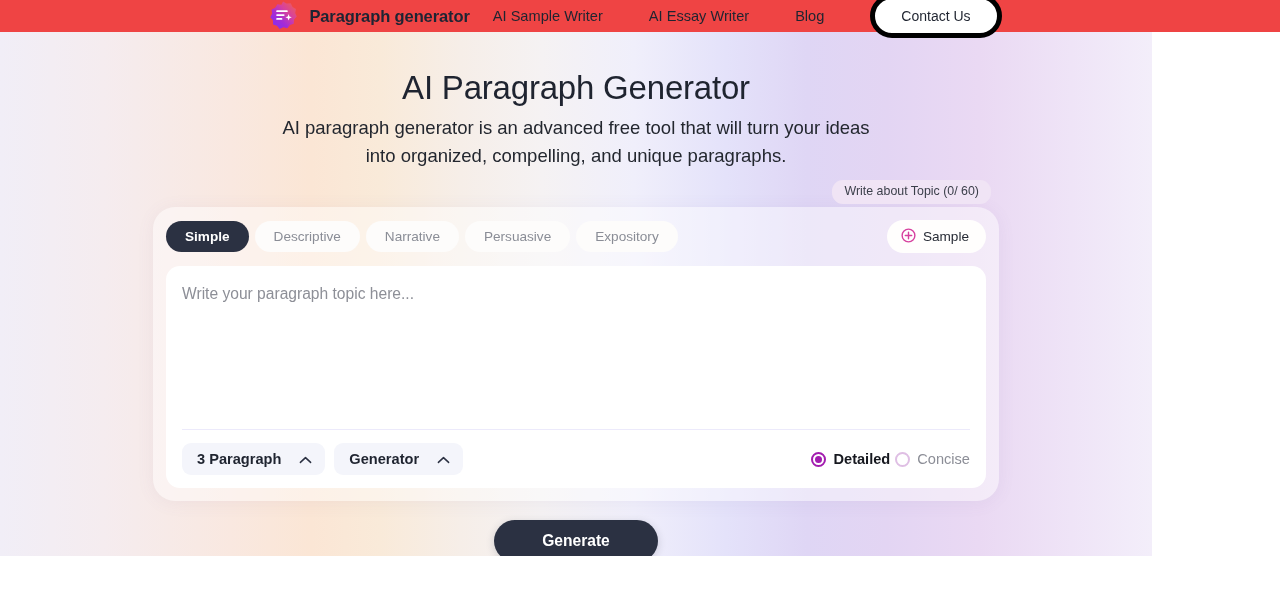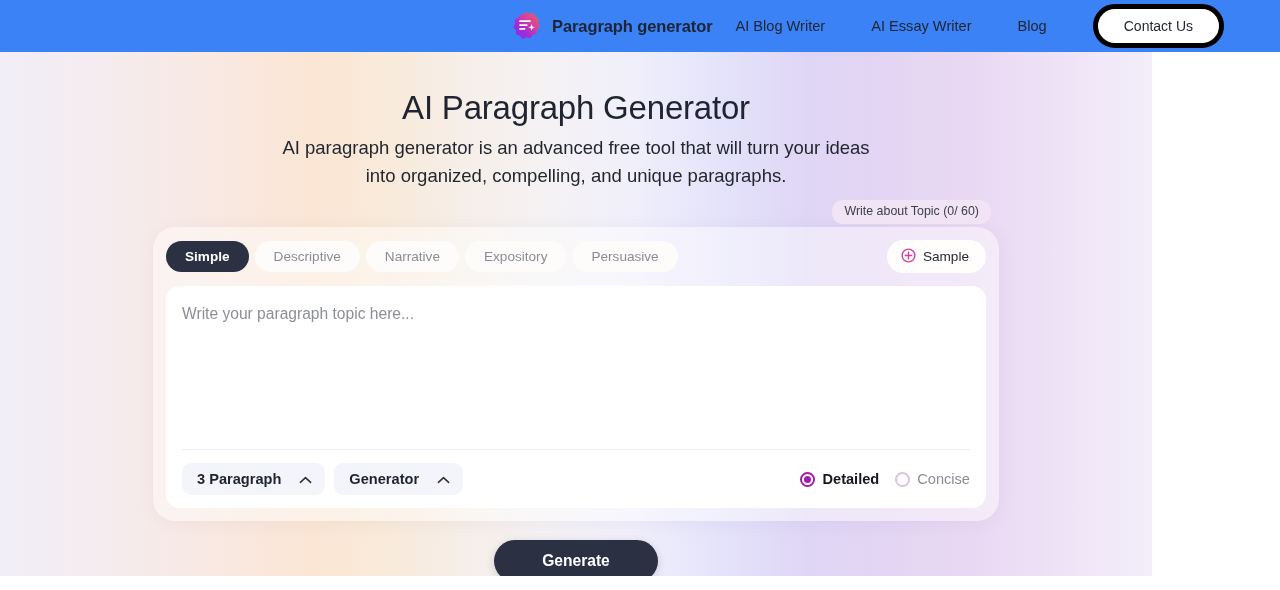--- a/index.html
+++ b/index.html
@@ -8,26 +8,26 @@
     height: 590px;
     overflow: hidden;
     background: #ffffff;
     font-family: "Liberation Sans", sans-serif;
     -webkit-font-smoothing: antialiased;
   }
 
   
   .header {
     position: relative;
-    height: 52px;
+    height: 32px;
     width: 1280px;
-    background: #3b82f6;
-    display: flex;
-    align-items: center;
-    justify-content: flex-end;
+    background: #ef4444;
+    display: flex;
+    align-items: center;
+    justify-content: center;
     padding: 0 56px 0 46px;
     z-index: 5;
   }
   .brand {
     display: flex;
     align-items: center;
     gap: 11px;
     cursor: pointer;
   }
   .logo-mark {
@@ -234,21 +234,21 @@
     font-weight: bold;
     color: #1f2430;
     cursor: pointer;
     border: none;
     font-family: inherit;
     line-height: 1;
     white-space: nowrap;
   }
   .chev { display: block; flex: 0 0 auto; }
 
-  .radios { display: flex; align-items: center; gap: 16px; }
+  .radios { display: flex; align-items: center; gap: 5px; }
   .radio-opt {
     display: flex;
     align-items: center;
     gap: 7px;
     cursor: pointer;
     font-size: 14.6px;
     line-height: 1;
     white-space: nowrap;
   }
   .radio-opt .lbl { font-weight: bold; color: #16181f; }
@@ -312,21 +312,21 @@
           <rect x="8.2" y="13.2" width="8.4" height="1.75" rx="0.87"></rect>
           <rect x="8.2" y="17.1" width="6.2" height="1.75" rx="0.87"></rect>
           <path d="M20.6 13.1 L21.45 15.45 L23.8 16.3 L21.45 17.15 L20.6 19.5 L19.75 17.15 L17.4 16.3 L19.75 15.45 Z"></path>
         </g>
       </svg>
     </span>
     <span class="brand-name">Paragraph generator</span>
   </div>
 
   <div class="nav">
-    <span class="nav-link">AI Blog Writer</span>
+    <span class="nav-link">AI Sample Writer</span>
     <span class="nav-link">AI Essay Writer</span>
     <span class="nav-link">Blog</span>
     <button class="nav-cta">Contact Us</button>
   </div>
 </div>
 
 <div class="stage">
 
   <h1 class="hero-title">AI Paragraph Generator</h1>
   <p class="hero-sub">AI paragraph generator is an advanced free tool that will turn your ideas into organized, compelling, and unique paragraphs.</p>
@@ -335,22 +335,22 @@
     <span class="topic-badge">Write about Topic (0/ 60)</span>
   </div>
 
   <div class="card-shell">
 
     <div class="card-top">
       <div class="tabs">
         <button class="tab active">Simple</button>
         <button class="tab">Descriptive</button>
         <button class="tab">Narrative</button>
+        <button class="tab">Persuasive</button>
         <button class="tab">Expository</button>
-        <button class="tab">Persuasive</button>
       </div>
 
       <button class="sample-btn">
         <span class="plus-icon">
           <svg width="15" height="15" viewBox="0 0 16 16">
             <circle cx="8" cy="8" r="6.8" fill="none" stroke="#d6409f" stroke-width="1.5"></circle>
             <path d="M8 4.6 V11.4 M4.6 8 H11.4" stroke="#d6409f" stroke-width="1.5" stroke-linecap="round"></path>
           </svg>
         </span>
         <span>Sample</span>

